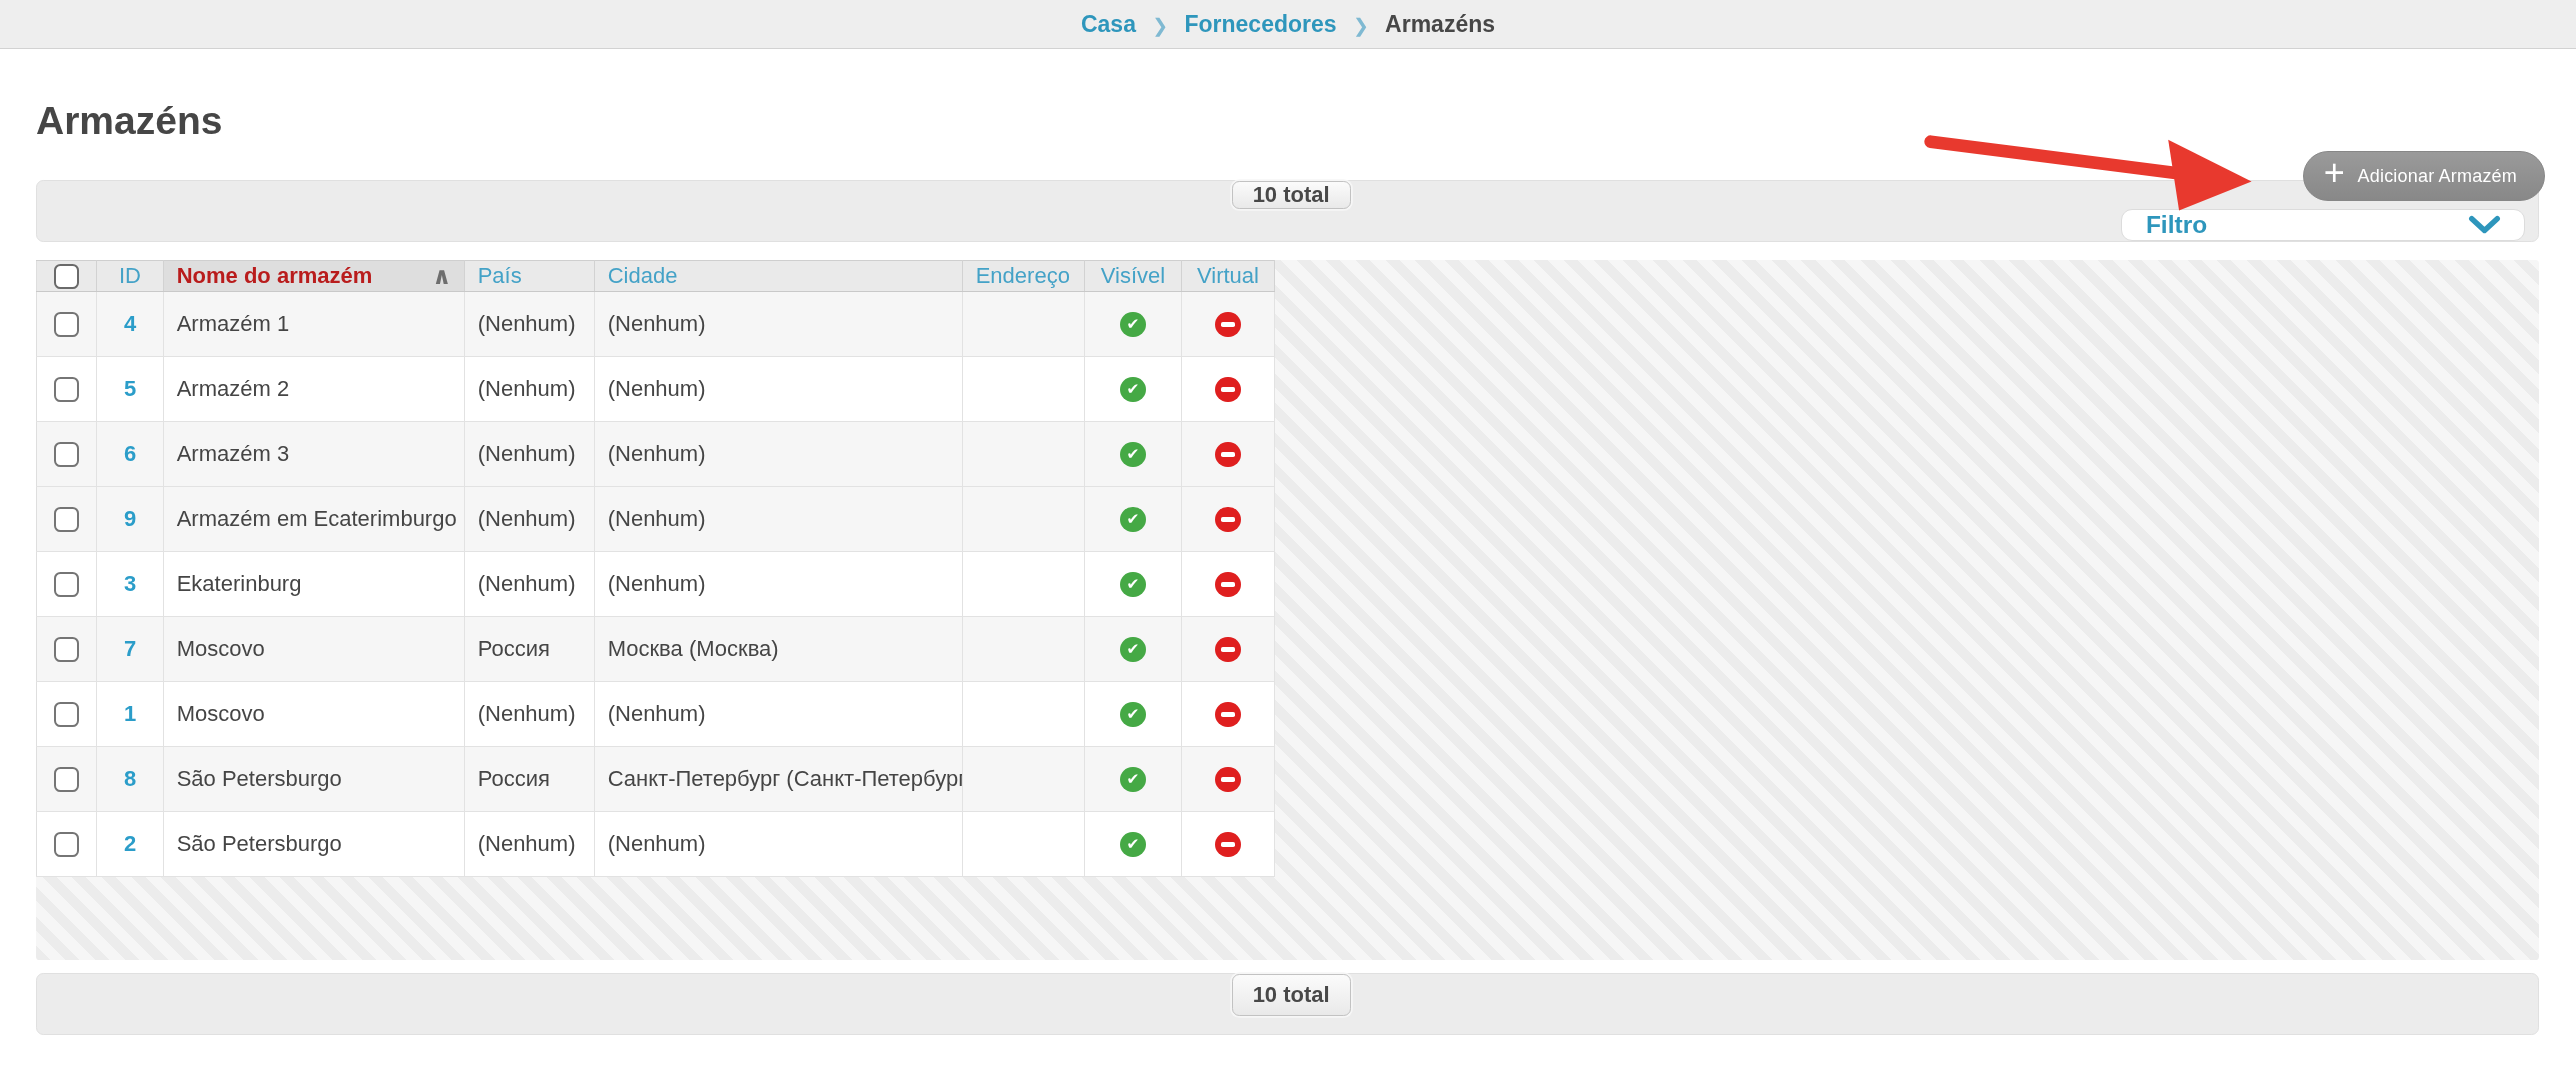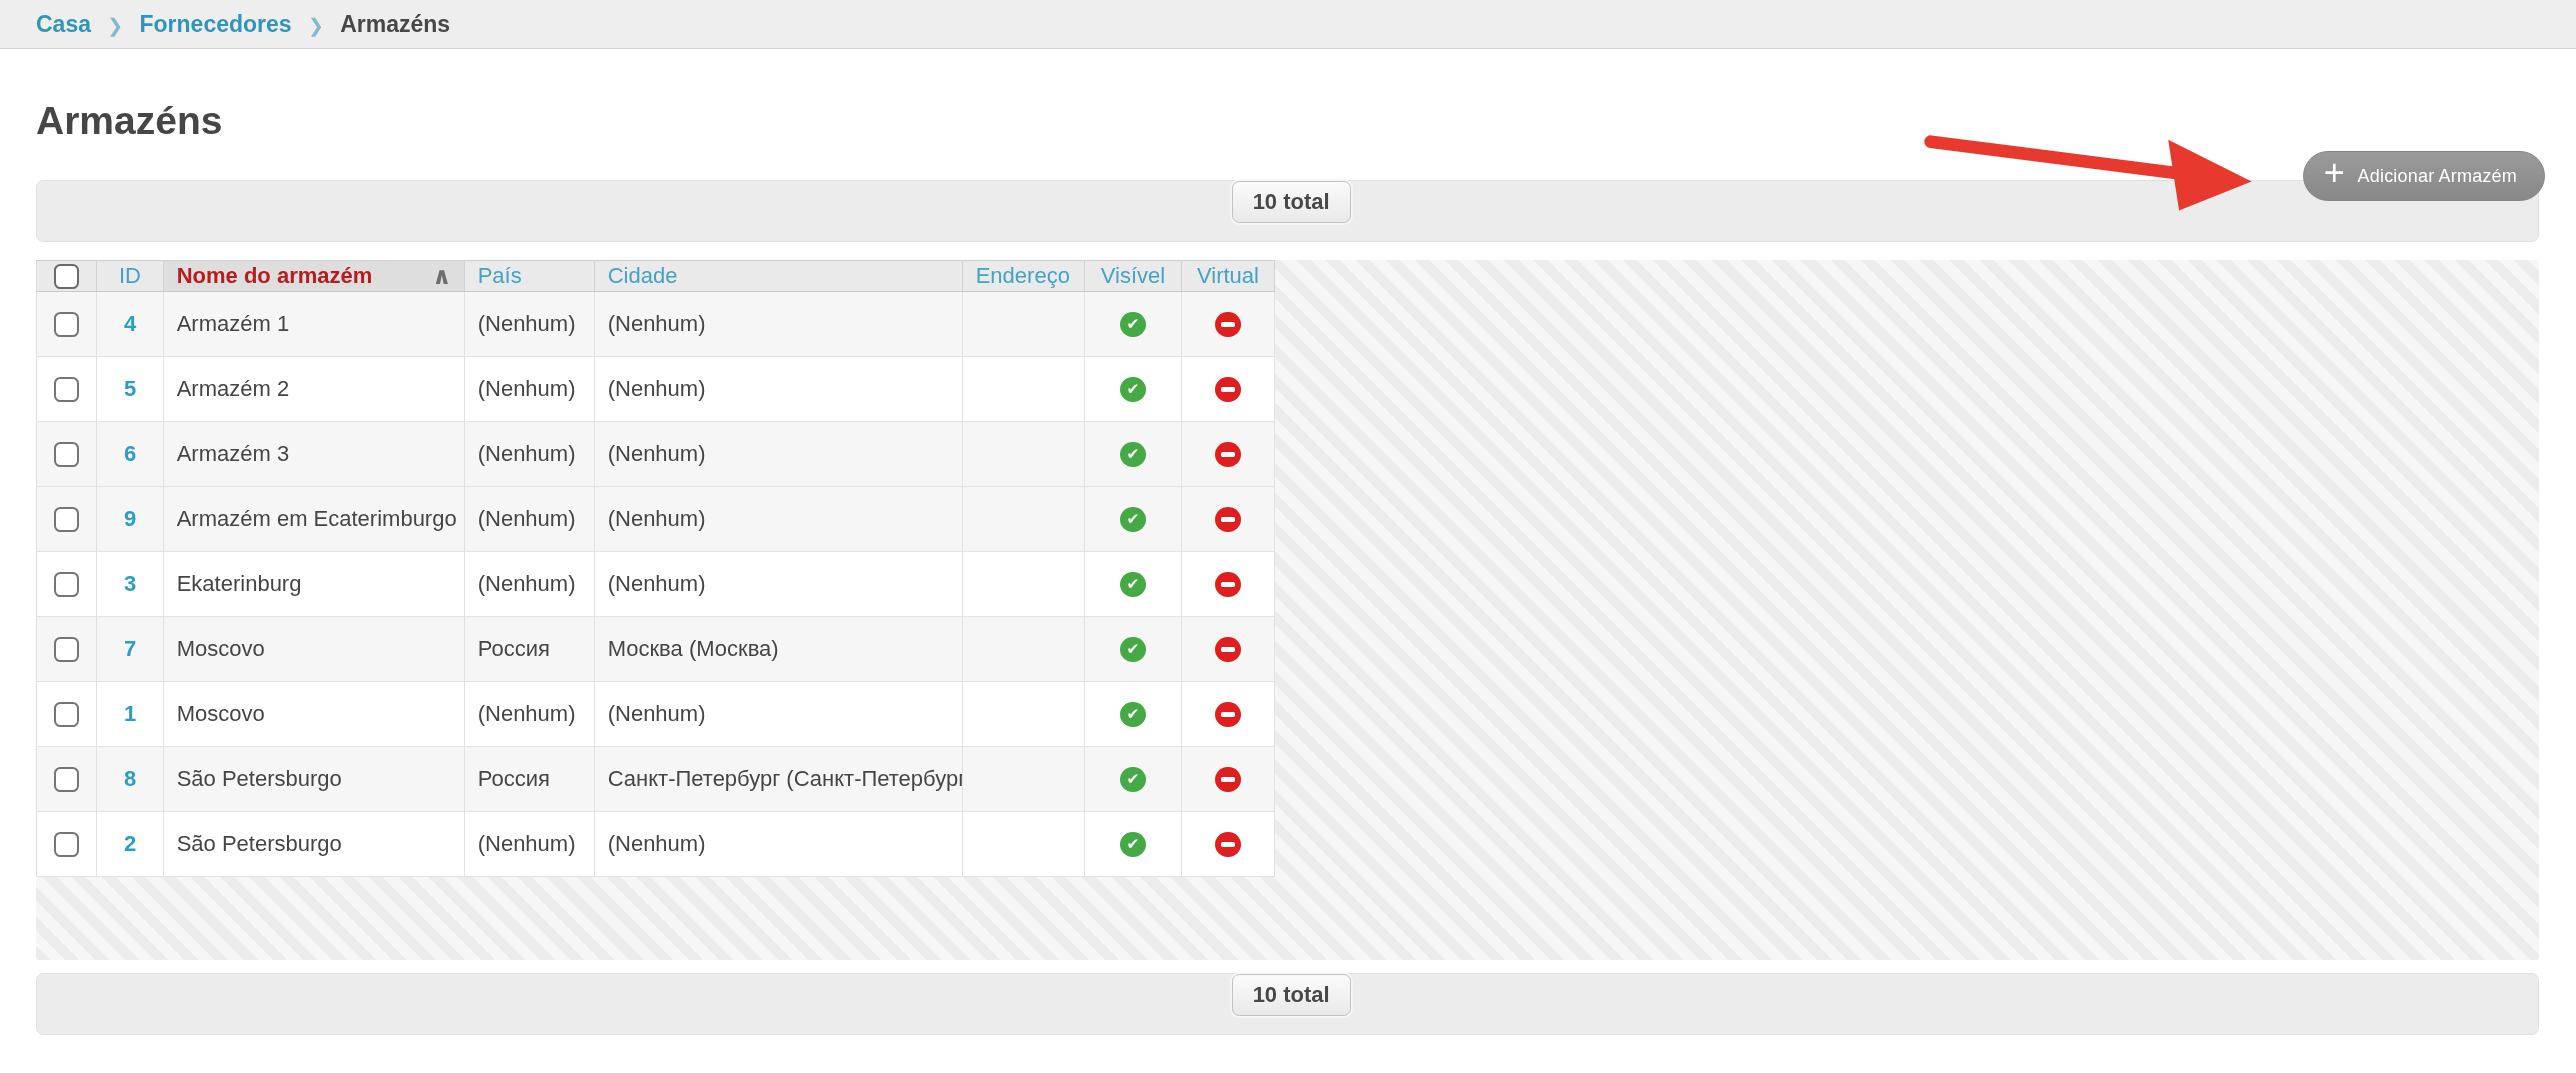--- a/index.html
+++ b/index.html
@@ -1,21 +1,21 @@
 <!DOCTYPE html>
 <html style="font-size:14.5px"><head>
 <meta charset="utf-8">
 <style>
   * { margin:0; padding:0; box-sizing:border-box; }
   html,body { width:2576px; height:1074px; background:#ffffff; overflow:hidden;
               font-family:"Liberation Sans","DejaVu Sans",sans-serif; color:#444; }
 
   
   .breadcrumb-bar { height:49px; background:#eeeeee; border-bottom:1.8px solid #d2d2d2;
-                    display:flex; align-items:center; padding:0 36px; gap:16.3px; }
+                    display:flex; align-items:center; padding:0 36px; gap:16.3px;justify-content:center; }
   .crumb { font-size:23px; font-weight:bold; color:#2e96bc; text-decoration:none; cursor:pointer; }
   .crumb.current { color:#474747; cursor:default; }
   .crumb-sep { color:#7fb9d2; font-size:19px; font-weight:bold; transform:translateY(0.9px); }
 
   
   main { position:relative; padding:45px 36px 0 36px; }
   h1 { font-size:39px; line-height:53px; font-weight:bold; color:#464646; }
 
   
   .add-btn { position:absolute; top:102px; right:31px; height:50px; padding:0 27px 0 20px;
@@ -90,20 +90,28 @@
     <span class="lbl">Adicionar Armazém</span>
   </button>
 
   <svg class="anno-arrow" viewBox="0 0 385 100">
     <line x1="14" y1="16" x2="295" y2="52" stroke="#e8392e" stroke-width="14" stroke-linecap="round"></line>
     <polygon points="368,60 276,14 288,92" fill="#e8392e"></polygon>
   </svg>
 
   <div class="toolbar top">
     <button class="total-btn">10 total</button>
+    <div class="filter-box">
+      <span class="f-lbl">Filtro</span>
+      <span class="f-chev">
+        <svg width="33" height="20" viewBox="0 0 36 22">
+            <polyline points="4,4 18,17 32,4" fill="none" stroke="#2e96bc" stroke-width="6" stroke-linecap="round" stroke-linejoin="round"></polyline>
+          </svg>
+      </span>
+    </div>
   </div>
 
   <div class="grid-wrap">
     <table>
       <colgroup>
         <col class="c-check">
           <col class="c-id">
           <col class="c-name">
           <col class="c-country">
         <col class="c-city">

